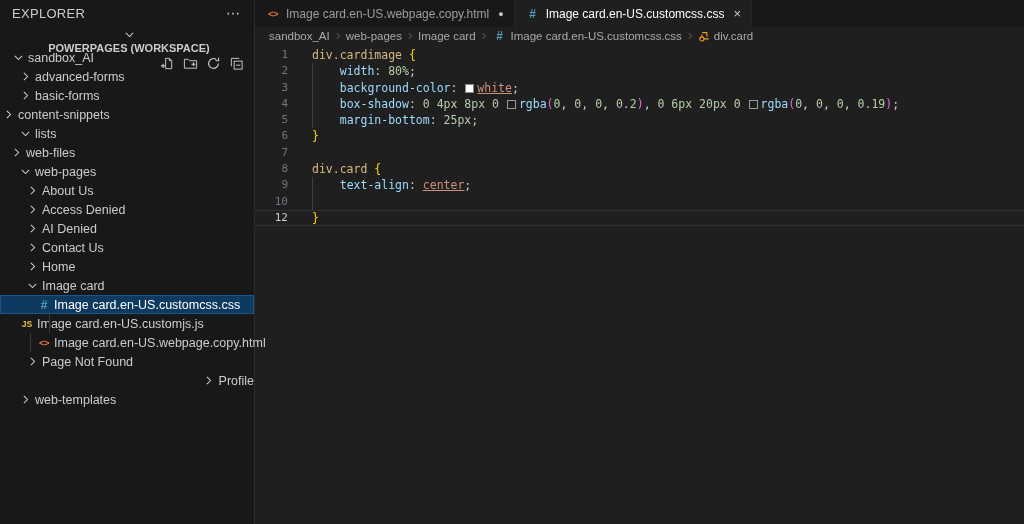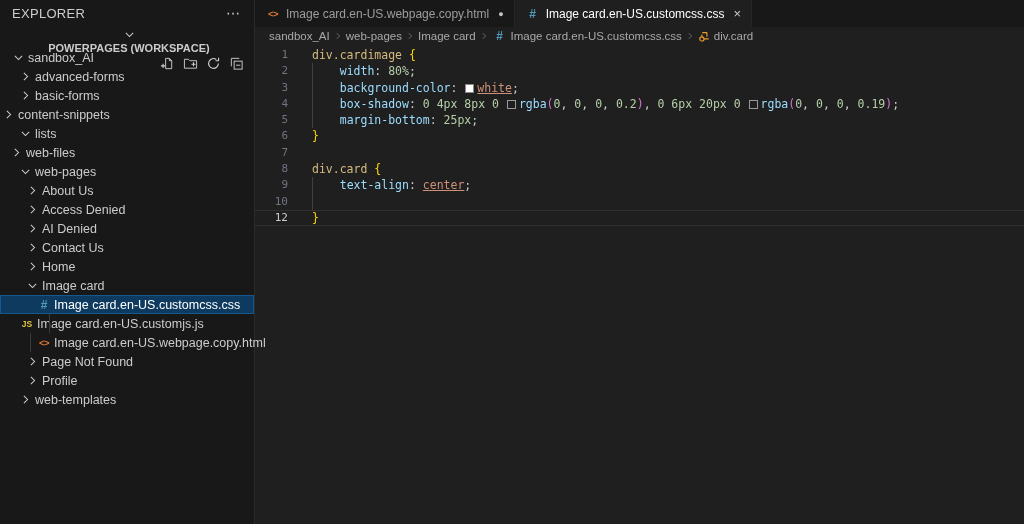--- a/index.html
+++ b/index.html
@@ -236,21 +236,21 @@
           <span class="lbl">Image card.en-US.webpage.copy.html</span>
         </div>
         <div class="tree-row" style="padding-left: 24px;">
           <span class="chev">
             <svg viewBox="0 0 16 16">
               <path d="M6 3.5l4.5 4.5L6 12.5" fill="none" stroke="currentColor" stroke-width="1.3"></path>
             </svg>
           </span>
           <span class="lbl">Page Not Found</span>
         </div>
-        <div class="tree-row" style="padding-left: 24px;">
+        <div class="tree-row" style="padding-left: 24px; justify-content: flex-end;">
           <span class="chev">
             <svg viewBox="0 0 16 16">
               <path d="M6 3.5l4.5 4.5L6 12.5" fill="none" stroke="currentColor" stroke-width="1.3"></path>
             </svg>
           </span>
           <span class="lbl">Profile</span>
         </div>
         <div class="tree-row" style="padding-left: 17px;">
           <span class="chev">
             <svg viewBox="0 0 16 16">

